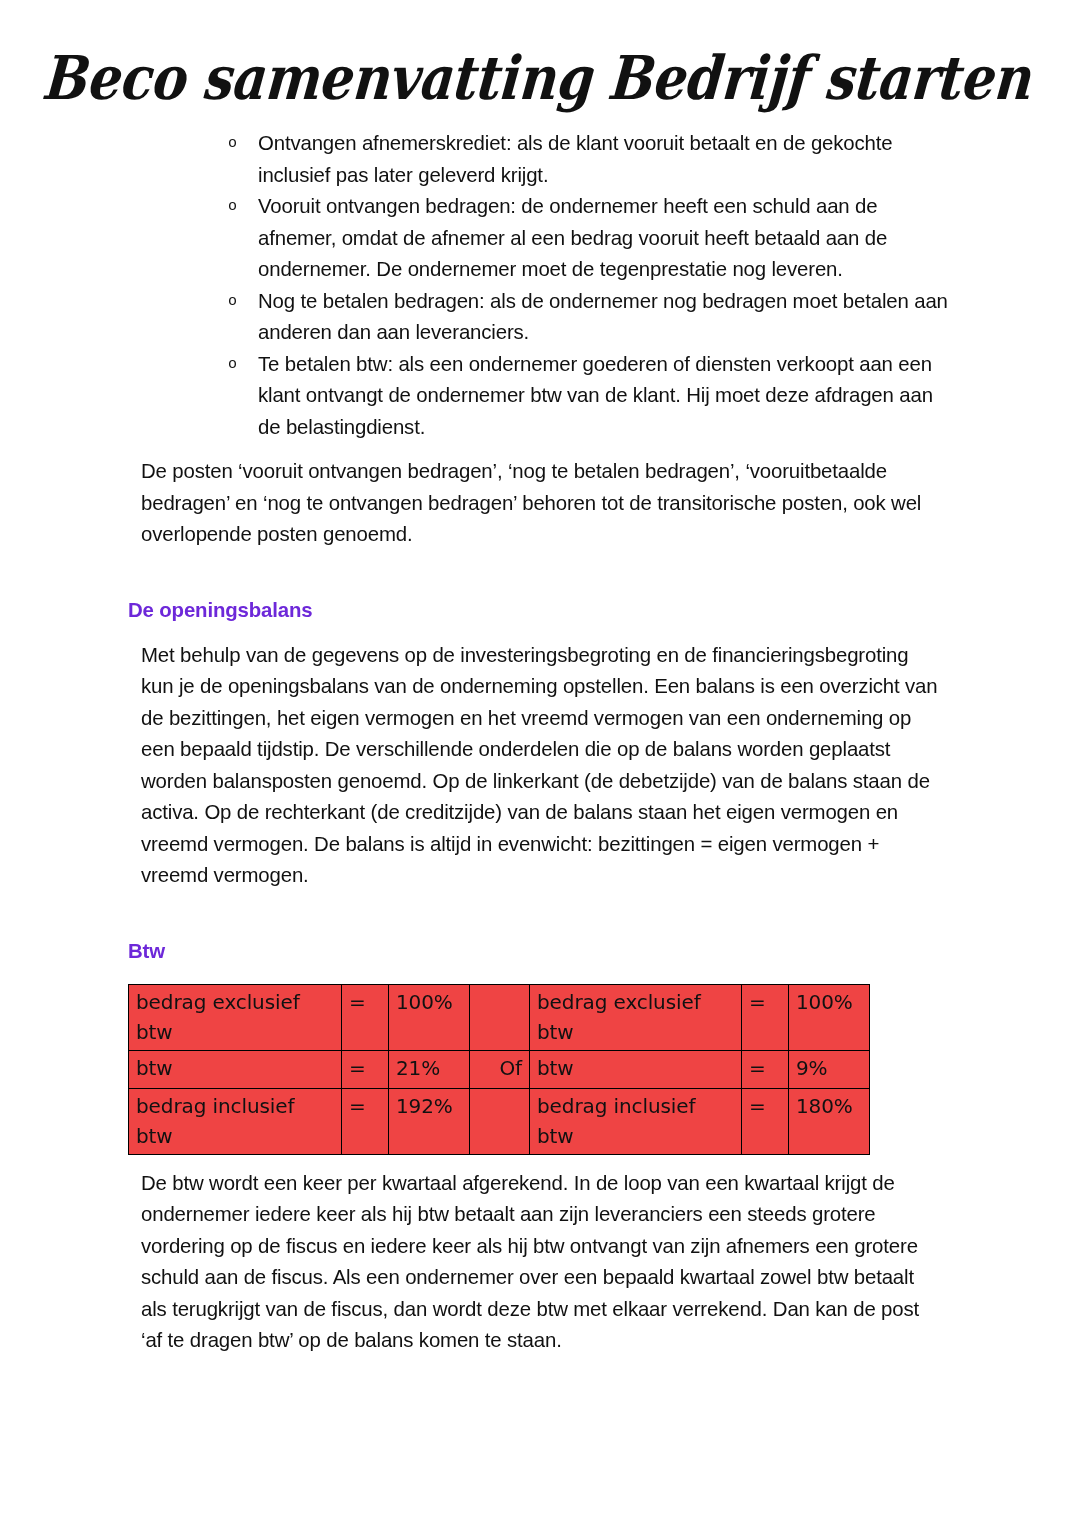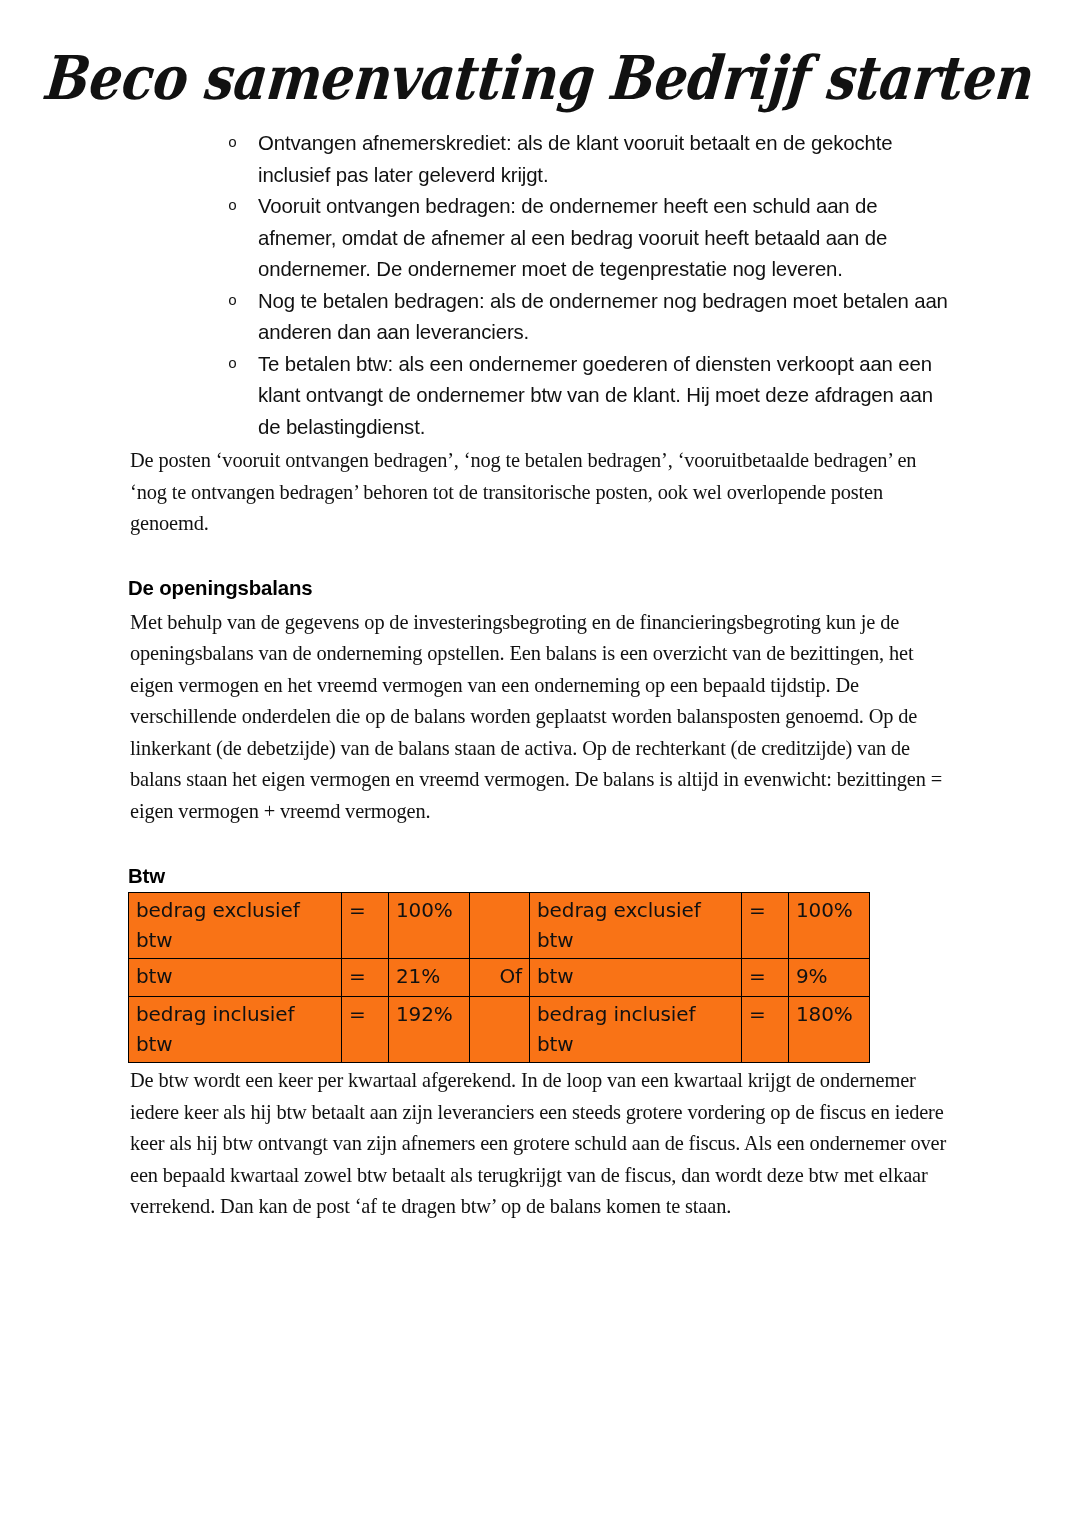--- a/index.html
+++ b/index.html
@@ -61,29 +61,29 @@
     line-height: 31.5px;
     color: #111111;
     letter-spacing: -0.15px;
   }
 
   .body-text {
     margin: 0;
     text-align: left;
   }
 
-  .para-block { margin: 2px; font-family: Liberation Serif, serif; }
+  .para-block { margin: 13px; }
 
   .section-head {
     font-family: "Liberation Sans", sans-serif;
     font-size: 20.4px;
     line-height: 31.5px;
     font-weight: bold;
     letter-spacing: -0.15px;
-    color: #000000;
+    color: #6d28d9;
     margin: 0;
   }
 
   .spacer-line { height: 31.5px; }
 
   
   .bullet-list {
     margin: 0;
     padding: 0;
     list-style: none;
@@ -105,21 +105,22 @@
 
   
   .tbl-wrap {
     width: 636px;
     margin: 0;
   }
   table.tbl {
     border-collapse: collapse;
     table-layout: fixed;
     width: 636px;
-    background: #f97316;
+    background: #ef4444;
+    margin-top: 16px;
   }
   table.tbl td {
     border: 1.4px solid #000000;
     padding: 2px 7px 3px 7px;
     vertical-align: top;
     font-size: 20px;
     line-height: 30px;
     letter-spacing: -0.1px;
     font-family: "DejaVu Sans", sans-serif;
     word-wrap: break-word;

